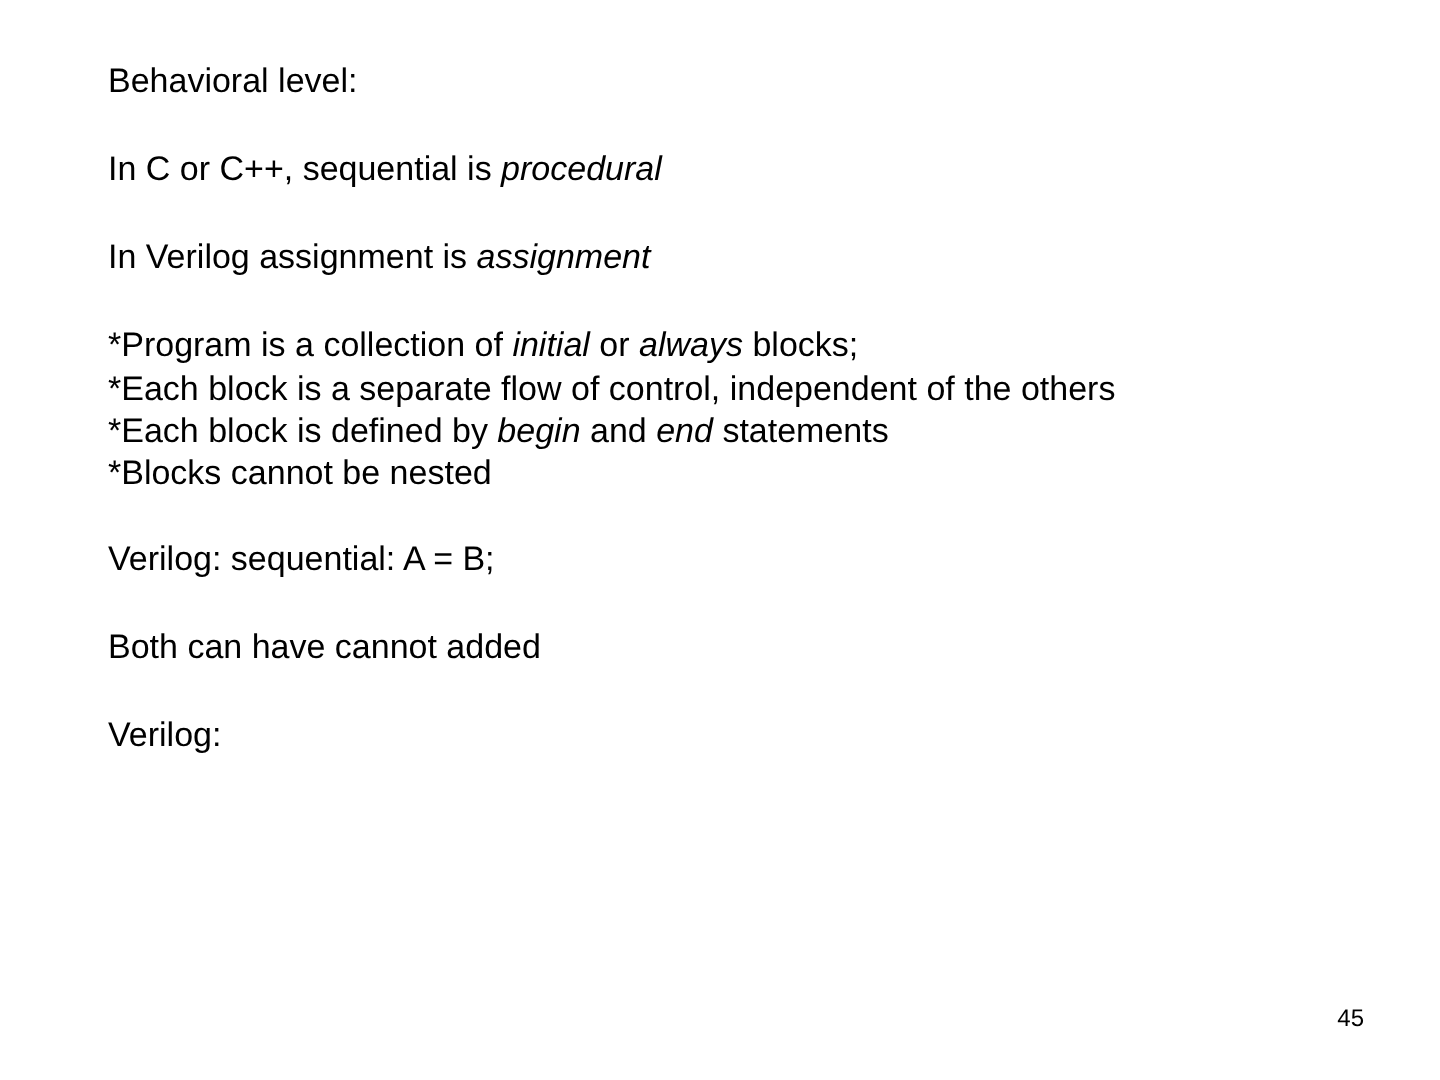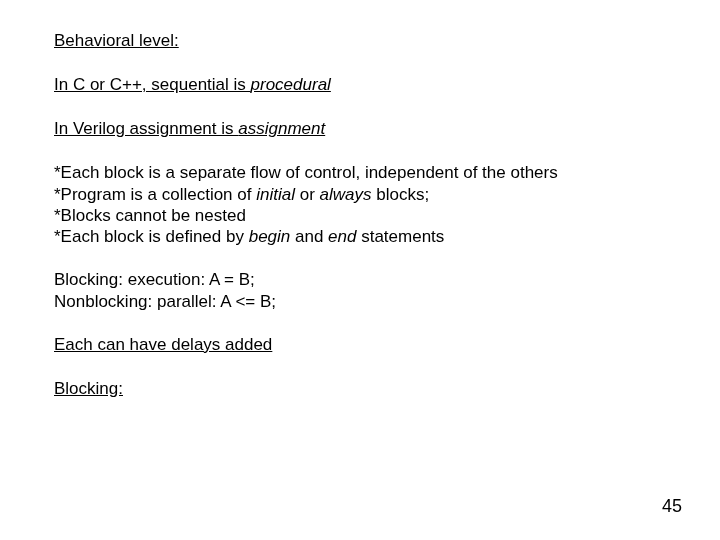--- a/index.html
+++ b/index.html
@@ -13,36 +13,35 @@
       background: #ffffff;
       font-family: Arial, Helvetica, sans-serif;
       font-size: 17px;
       color: #000000;
       padding: 30px 54px;
       position: relative;
       line-height: 1.3;
     }
     .block {
       margin-bottom: 22px;
-      text-decoration: underline;
     }
     .tight-block {
       margin-bottom: 22px;
     }
     .tight-block p {
       line-height: 1.25;
     }
     .italic {
       font-style: italic;
     }
     .page-number {
       position: absolute;
       bottom: 22px;
       right: 38px;
-      font-size: 18px;
+      font-size: 12px;
     }
   </style>
 </head>
 <body>
 
 <div class="block">
   <p>Behavioral level:</p>
 </div>
 
 <div class="block">
@@ -51,36 +50,35 @@
   </p>
 </div>
 
 <div class="block">
   <p>
     <span>In Verilog assignment is </span><span class="italic">assignment</span>
   </p>
 </div>
 
 <div class="tight-block">
-  <p>*Each block is a separate flow of control, independent of the others</p>
   <p>
     <span>*Program is a collection of </span><span class="italic">initial</span><span> or </span><span class="italic">always</span><span> blocks;</span>
   </p>
-  <p>*Blocks cannot be nested</p>
+  <p>*Each block is a separate flow of control, independent of the others</p>
   <p>
     <span>*Each block is defined by </span><span class="italic">begin</span><span> and </span><span class="italic">end</span><span> statements</span>
   </p>
+  <p>*Blocks cannot be nested</p>
 </div>
 
 <div class="tight-block">
-  <p>Blocking:  execution:  A = B;</p>
-  <p>Nonblocking:  parallel: A &lt;= B;</p>
+  <p>Verilog:  sequential:  A = B;</p>
 </div>
 
 <div class="block">
-  <p>Each can have delays added</p>
+  <p>Both can have cannot added</p>
 </div>
 
 <div class="block">
-  <p>Blocking:</p>
+  <p>Verilog:</p>
 </div>
 
 <div class="page-number">45</div>
 
 </body></html>

